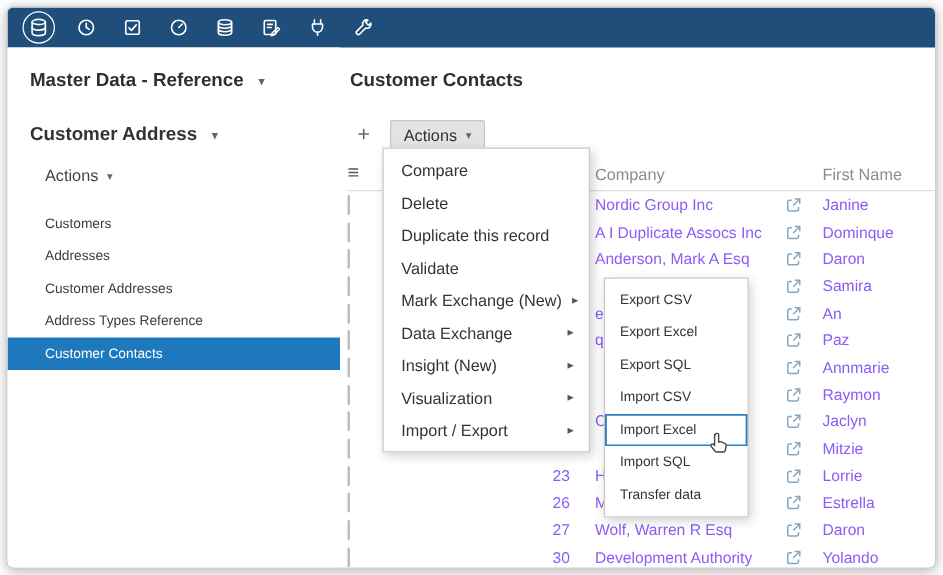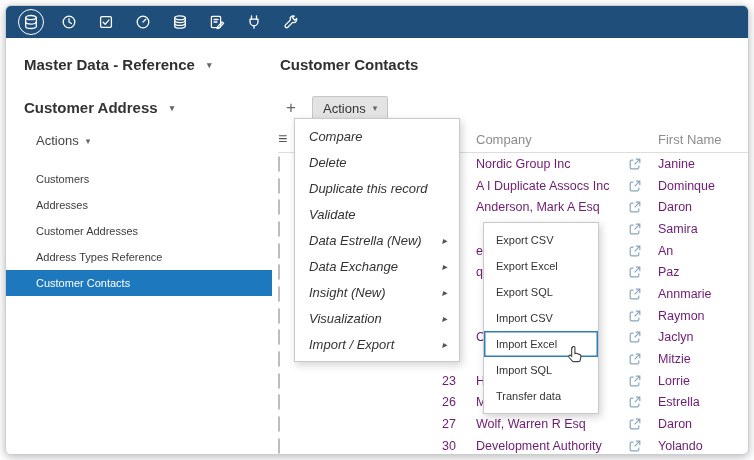--- a/index.html
+++ b/index.html
@@ -36,33 +36,33 @@
   .toolbar { margin-top:16px; padding-left:6px; display:flex; align-items:center; height:24px; }
   .add-btn { background:none; border:none; font-size:17px; color:#666; width:26px; padding:0; cursor:pointer; font-family:inherit; }
   .actions-btn {
     margin-left:8px; height:24px; background:#e3e3e3; border:1px solid #c6c6c6; border-radius:2px;
     color:#333; font-size:13px; padding:0 10px; display:flex; align-items:center; gap:7px; cursor:pointer; font-family:inherit;
   }
   
   .table { margin-top:6px; padding-left:6px; }
   .thead, .trow { display:grid; grid-template-columns:34px 154px 156px 26px 1fr; align-items:center; }
   .thead { height:26px; border-bottom:1px solid #ddd; color:#8c8c8c; font-size:13px; }
-  .trow { height:21.7px; font-size:12.5px; color:#701a75; }
+  .trow { height:21.7px; font-size:12.5px; color:#8b5cf6; }
   .hamburger { font-size:16px; color:#555; margin:0 auto; cursor:pointer; line-height:1; }
   .col-num { text-align:right; padding-right:10px; overflow:hidden; white-space:nowrap; }
   .col-company, .col-fname { padding-left:10px; white-space:nowrap; overflow:hidden; }
   .col-link { display:flex; justify-content:center; color:#86a5bf; cursor:pointer; }
   .col-link svg { width:12px; height:12px; stroke:currentColor; fill:none; stroke-width:1.2; }
   .checkbox { width:13px; height:13px; border:1px solid #bdbdbd; border-radius:2px; background:#fff; margin:0 auto; cursor:pointer; box-sizing:border-box; }
   
   .menu, .submenu {
     position:absolute; background:#fff; border:1px solid #c9c9c9; padding:4px 0;
     box-shadow:2px 3px 8px rgba(0,0,0,.18);
   }
-  .menu { left:288px; top:112px; width:164px; z-index:10;font-style:italic; }
+  .menu { left:300px; top:112px; width:164px; z-index:10; }
   .submenu { left:477px; top:216px; width:114px; z-index:11; }
   .menu-item { height:26px; display:flex; align-items:center; justify-content:space-between; padding:0 12px 0 14px; font-size:13px; color:#333; cursor:pointer; white-space:nowrap; }
   .menu-item .arrow { font-size:10px; color:#555; margin-left:8px; }
   .submenu-item { height:26px; display:flex; align-items:center; padding:0 12px; font-size:11px; color:#333; cursor:pointer; white-space:nowrap; }
   .submenu-item.hl { box-shadow:inset 0 0 0 1.5px var(--menu-highlight,#2e7fc0); }
   
   .cursor { position:absolute; left:560px; top:340px; width:17px; height:20px; z-index:20; pointer-events:none; }
 </style>
 </head>
 <body>
@@ -346,21 +346,21 @@
     <div class="menu-item">
         <span>Delete</span>
       </div>
     <div class="menu-item">
         <span>Duplicate this record</span>
       </div>
     <div class="menu-item">
         <span>Validate</span>
       </div>
     <div class="menu-item">
-        <span>Data Estrella (New)</span>
+        <span>Mark Exchange (New)</span>
         <span class="arrow">▸</span>
       </div>
     <div class="menu-item">
         <span>Data Exchange</span>
         <span class="arrow">▸</span>
       </div>
     <div class="menu-item">
         <span>Insight (New)</span>
         <span class="arrow">▸</span>
       </div>

